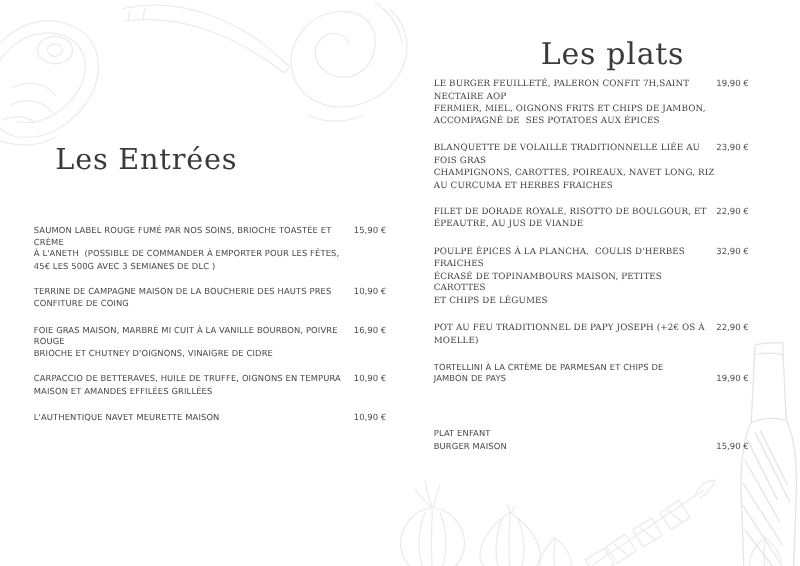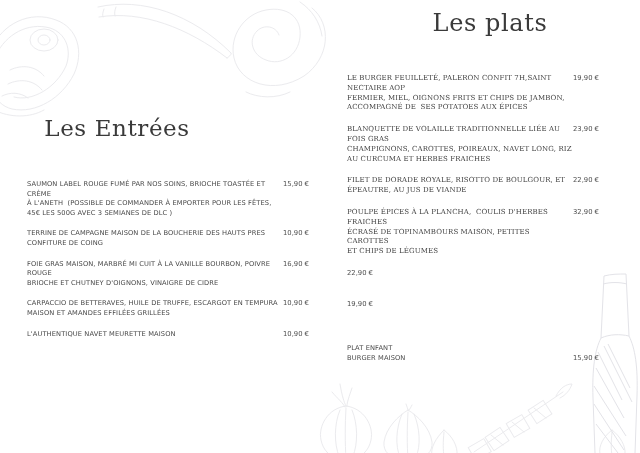--- a/index.html
+++ b/index.html
@@ -15,24 +15,24 @@
   .menu-title{
     position:absolute;
     font-family:"DejaVu Serif","Liberation Serif",serif;
     font-weight:400;
     color:#3a3a3a;
     text-align:center;
     letter-spacing:0.6px;
     margin:0;
   }
   #entrees-title{left:27px;top:115px;width:180px;font-size:23px;}
-  #plats-title{left:392px;top:9px;width:196px;font-size:24px;}
+  #plats-title{left:392px;top:29px;width:196px;font-size:24px;}
   .items{position:absolute;display:flex;flex-direction:column;}
   #entrees-items{left:27px;top:152px;width:282px;margin-top:28px;}
-  #plats-items{left:347px;top:74px;width:254px;}
+  #plats-items{left:347px;top:63px;width:254px;}
   .item{display:flex;align-items:flex-start;margin-bottom:11px;}
   #plats-items .item{margin-bottom:12px;}
   .txt{
     margin:0;
     white-space:pre-wrap;
     font-size:6.7px;
     line-height:9.6px;
     letter-spacing:0.1px;
   }
   #entrees-items .txt{flex:0 0 256px;}
@@ -144,21 +144,21 @@
     <p class="txt">TERRINE DE CAMPAGNE MAISON DE LA BOUCHERIE DES HAUTS PRES
 CONFITURE DE COING</p>
     <div class="price">10,90 €</div>
   </div>
   <div class="item">
     <p class="txt">FOIE GRAS MAISON, MARBRÉ MI CUIT À LA VANILLE BOURBON, POIVRE ROUGE
 BRIOCHE ET CHUTNEY D'OIGNONS, VINAIGRE DE CIDRE</p>
     <div class="price">16,90 €</div>
   </div>
   <div class="item">
-    <p class="txt">CARPACCIO DE BETTERAVES, HUILE DE TRUFFE, ESCARGOT EN TEMPURA
+    <p class="txt">CARPACCIO DE BETTERAVES, HUILE DE TRUFFE, OIGNONS EN TEMPURA
 MAISON ET AMANDES EFFILÉES GRILLÉES</p>
     <div class="price">10,90 €</div>
   </div>
   <div class="item">
     <p class="txt">L'AUTHENTIQUE NAVET MEURETTE MAISON</p>
     <div class="price">10,90 €</div>
   </div>
 </div>
 
 <h2 class="menu-title" id="plats-title">Les plats</h2>
@@ -181,23 +181,26 @@
 ÉPEAUTRE, AU JUS DE VIANDE</p>
     <div class="price">22,90 €</div>
   </div>
   <div class="item serif">
     <p class="txt">POULPE ÉPICES À LA PLANCHA,  COULIS D'HERBES FRAICHES
 ÉCRASÉ DE TOPINAMBOURS MAISON, PETITES CAROTTES
 ET CHIPS DE LÉGUMES</p>
     <div class="price">32,90 €</div>
   </div>
   <div class="item serif">
+    <p class="txt">POT AU FEU TRADITIONNEL DE PAPY JOSEPH (+2€ OS À MOELLE)</p>
     <div class="price">22,90 €</div>
   </div>
   <div class="item price-2">
+    <p class="txt">TORTELLINI À LA CRTÈME DE PARMESAN ET CHIPS DE
+JAMBON DE PAYS</p>
     <div class="price">19,90 €</div>
   </div>
   <div class="item price-2 gap-top">
     <p class="txt">PLAT ENFANT
 BURGER MAISON</p>
     <div class="price">15,90 €</div>
   </div>
 </div>
 
 </body></html>

